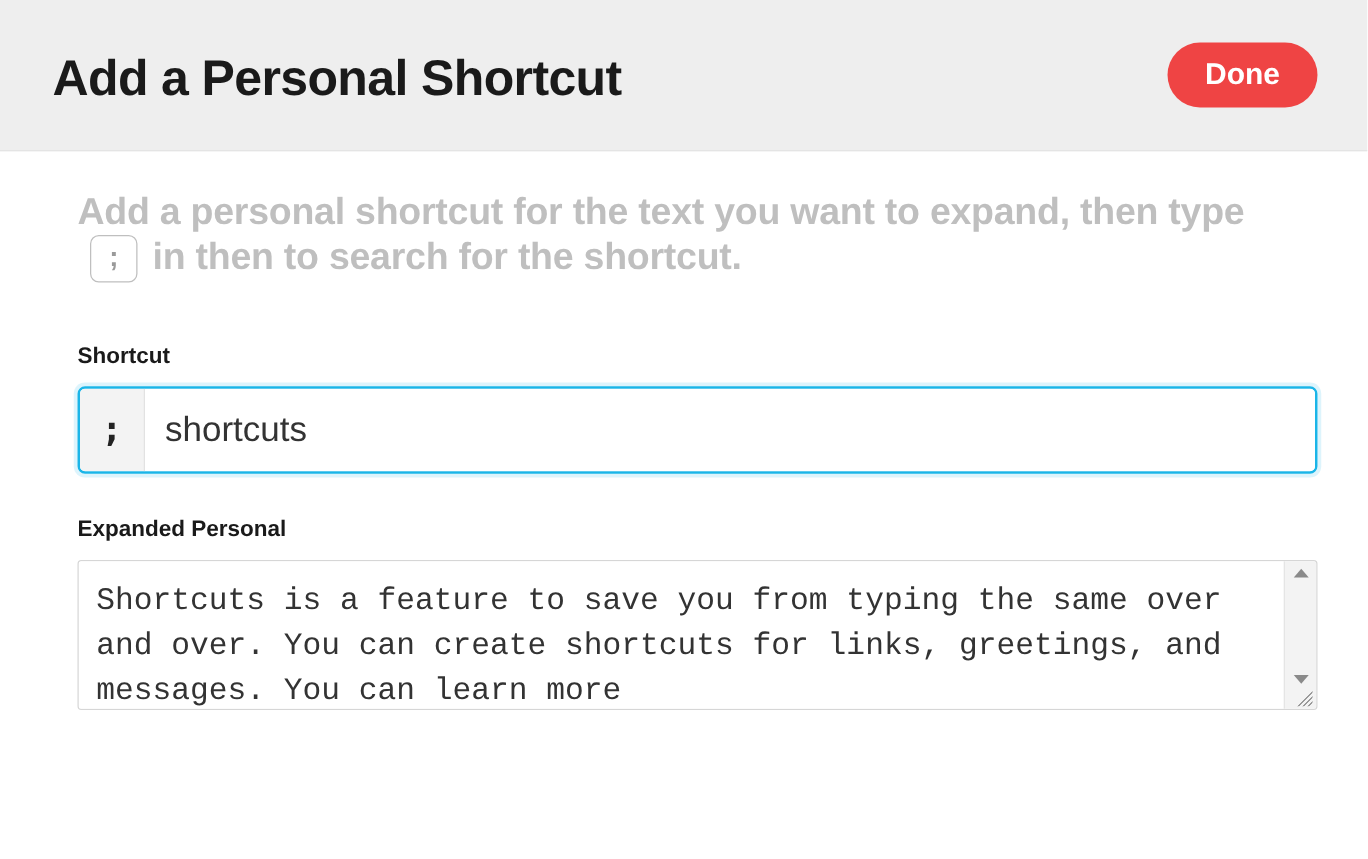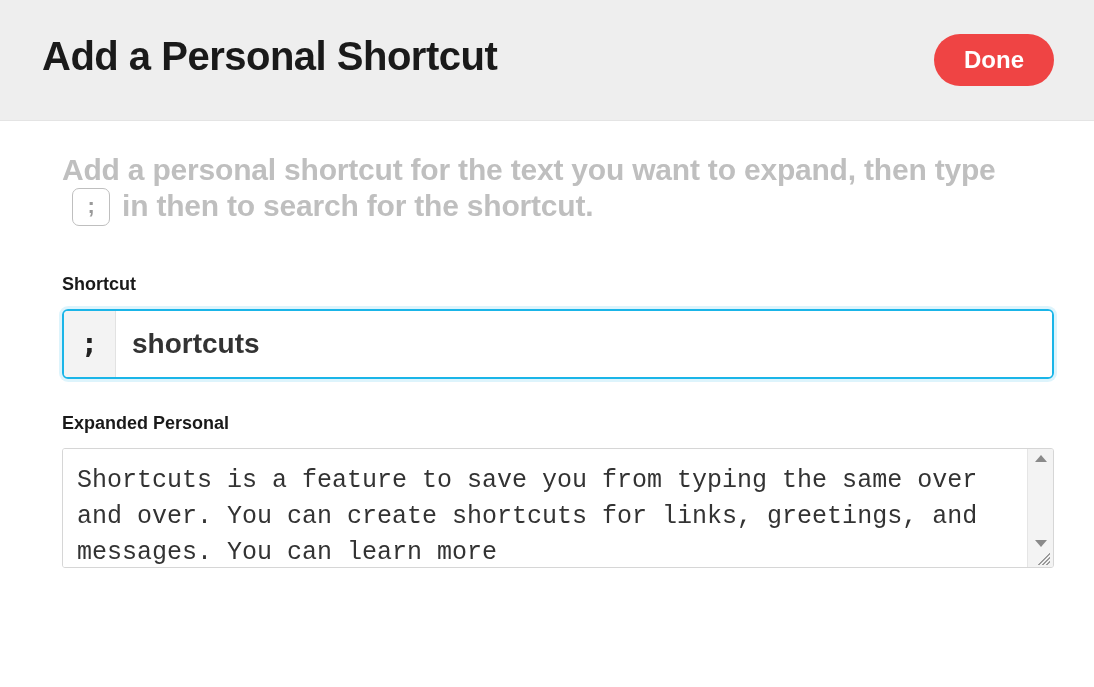--- a/index.html
+++ b/index.html
@@ -3,21 +3,21 @@
 <meta charset="utf-8">
 <style>
   * { box-sizing: border-box; margin: 0; padding: 0; }
   html, body { width: 1094px; height: 687px; font-family: -apple-system, BlinkMacSystemFont, "Segoe UI", Helvetica, Arial, sans-serif; background: #fff; overflow: hidden; }
   .header {
     background: #eeeeee;
     border-bottom: 1px solid #e4e4e4;
     padding: 34px 40px 34px 42px;
     display: flex;
     justify-content: space-between;
-    align-items: flex-start;
+    align-items: flex-end;
   }
   .header-title {
     font-size: 40px;
     font-weight: 800;
     color: #1a1a1a;
     letter-spacing: -0.5px;
   }
   .done-btn {
     background: #ef4444;
     color: #fff;
@@ -91,21 +91,20 @@
     font-family: ui-monospace, Menlo, Consolas, monospace;
   }
   .shortcut-input {
     flex: 1;
     border: none;
     outline: none;
     font-size: 28px;
     padding: 0 16px;
     color: #333;
     font-family: inherit;
-    font-weight: bold;
   }
   .expanded-wrap {
     position: relative;
     border: 1px solid #d6d6d6;
     border-radius: 3px;
     height: 120px;
     overflow: hidden;
     display:flex;
   }
   .expanded-textarea {

